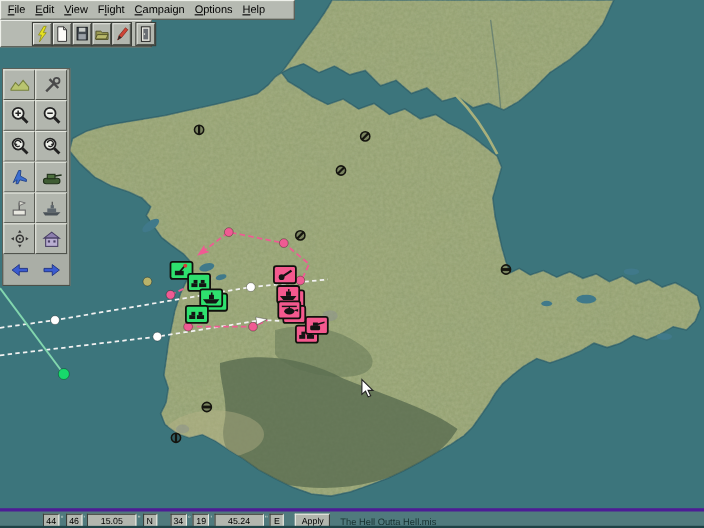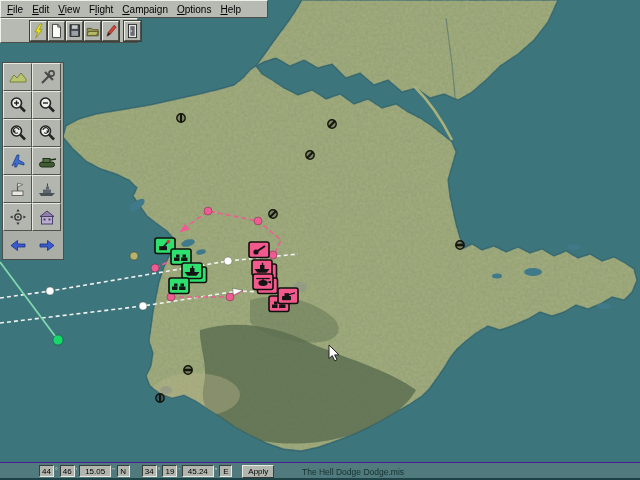--- a/index.html
+++ b/index.html
@@ -25,27 +25,27 @@
 
   #palette{position:absolute;left:2px;top:62px;width:60px;z-index:5;background:#aaaea6;
            border:1px solid #4c4f48;display:grid;grid-template-columns:29px 29px;grid-auto-rows:28px}
   .pbtn{box-sizing:border-box;background:#b2b6ae;border:1px solid;
         border-color:#e8eae2 #50534c #50534c #e8eae2;outline:0;
         display:flex;align-items:center;justify-content:center;padding:0}
   .pbtn.flat{background:transparent;border-color:transparent}
 
   
   #statusbar{position:absolute;left:0;top:462px;width:640px;height:16px;z-index:6;
-             background:#507a7d;border-top:1px solid #4c1d95;display:flex;align-items:center;
+             background:#507a7d;border-top:3px solid #4c1d95;display:flex;align-items:center;
              font-size:8px;color:#000}
   #bottomedge{position:absolute;left:0;top:478px;width:640px;height:2px;background:#1d4346;z-index:6}
   .coordbox{height:12px;background:#b2b6ae;box-sizing:border-box;margin-left:2px;
             border:1px solid;border-color:#3a3e3a #e8eae2 #e8eae2 #3a3e3a;
             display:flex;align-items:center;justify-content:center}
-  .w14{width:15px}.w27{width:32px}.w12{width:13px}
+  .w14{width:15px}.w27{width:45px}.w12{width:13px}
   .sym{color:#d7ddd3;font-size:7px;margin-left:1px;line-height:8px}
   #apply-btn{margin-left:10px;width:32px;height:13px;background:#b2b6ae;box-sizing:border-box;
              border:1px solid;border-color:#e8eae2 #3a3e3a #3a3e3a #e8eae2;
              font-size:8px;display:flex;align-items:center;justify-content:center;
              font-family:"Liberation Sans",sans-serif;padding:0}
   #mission-file{position:absolute;left:66px;right:0;top:4px;text-align:center;
                 color:#16302f;font-size:8.5px}
   #lm{width:37px;flex:0 0 auto}
 </style>
 </head>
@@ -376,15 +376,15 @@
   <span class="sym">"</span>
   <div class="coordbox w12">N</div>
   <div class="coordbox w14" style="margin-left:12px">34</div>
   <span class="sym">°</span>
   <div class="coordbox w14">19</div>
   <span class="sym">'</span>
   <div class="coordbox w27">45.24</div>
   <span class="sym">"</span>
   <div class="coordbox w12">E</div>
   <button id="apply-btn">Apply</button>
-  <div id="mission-file">The Hell Dodge Dodge.mis</div>
+  <div id="mission-file">The Hell Outta Hell.mis</div>
 </div>
 <div id="bottomedge"></div>
 
 </body></html>

